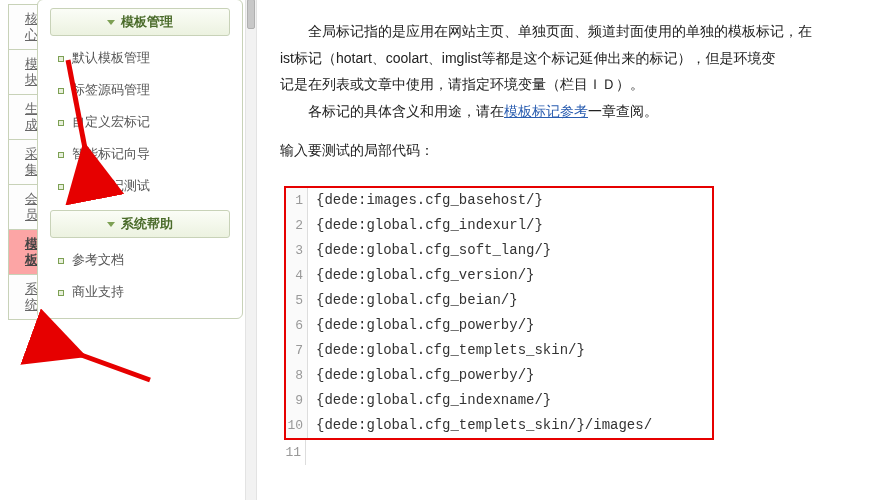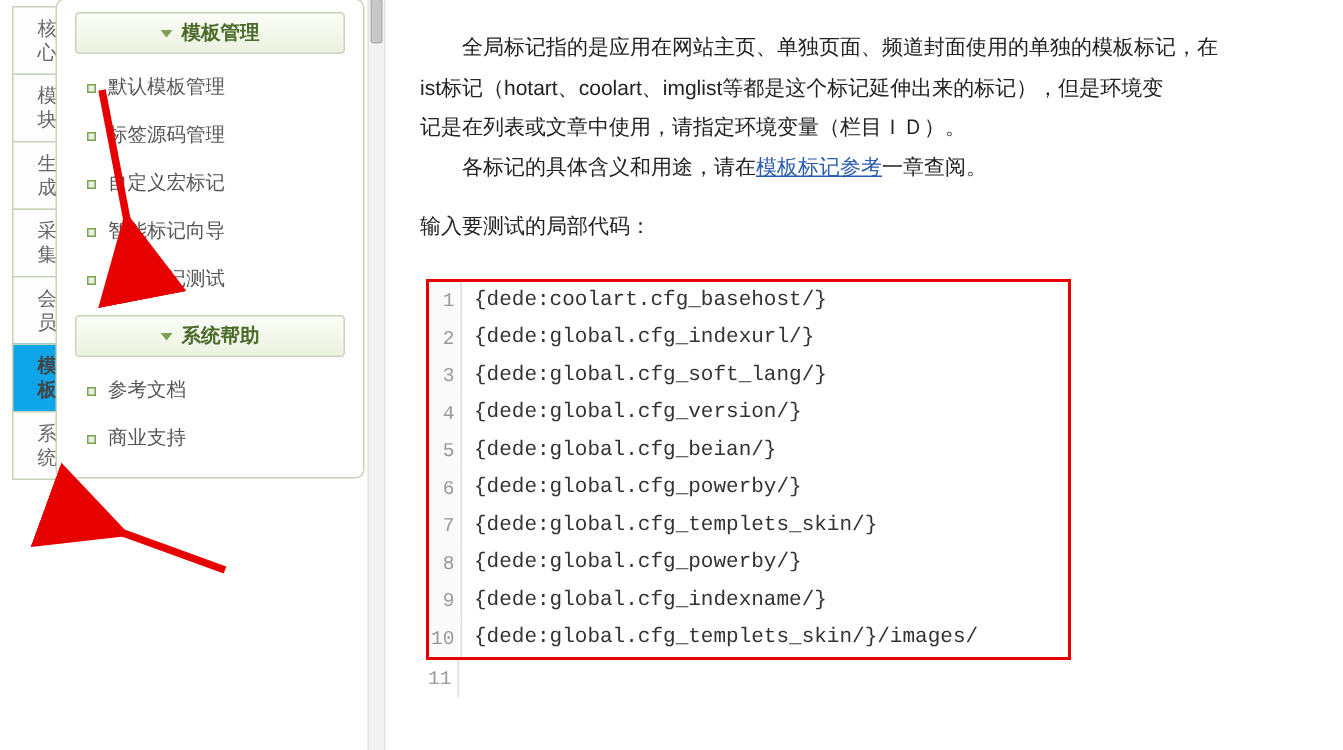--- a/index.html
+++ b/index.html
@@ -23,23 +23,24 @@
       border: 1px solid #c8d2b8;
       background: #fdfdfd;
       padding: 6px 16px;
       text-align: center;
       font-size: 13px;
       line-height: 16px;
       color: #666;
       margin-bottom: -1px;
       cursor: pointer;
       writing-mode: horizontal-tb;
+      text-decoration: underline;
     }
     .tab.active {
-      background: #0ea5e9;
+      background: #fca5a5;
       color: #444;
       font-weight: bold;
       border-right: 1px solid #c2410c;
     }
     .sidebar {
       position: absolute;
       left: 37px;
       top: -1px;
       width: 206px;
       border: 1px solid #c8d2b8;
@@ -202,21 +203,21 @@
     <span>ist标记（hotart、coolart、imglist等都是这个标记延伸出来的标记），但是环境变</span><br>
     <span>记是在列表或文章中使用，请指定环境变量（栏目ＩＤ）。</span><br>
     <span style="margin-left:2em;">各标记的具体含义和用途，请在</span><a>模板标记参考</a><span>一章查阅。</span>
   </div>
 
   <div class="label">输入要测试的局部代码：</div>
 
   <div class="codebox">
     <div class="code-line">
         <div class="ln">1</div>
-        <div class="ct">{dede:coolart.cfg_basehost/}</div>
+        <div class="ct">{dede:images.cfg_basehost/}</div>
       </div>
     <div class="code-line">
         <div class="ln">2</div>
         <div class="ct">{dede:global.cfg_indexurl/}</div>
       </div>
     <div class="code-line">
         <div class="ln">3</div>
         <div class="ct">{dede:global.cfg_soft_lang/}</div>
       </div>
     <div class="code-line">

